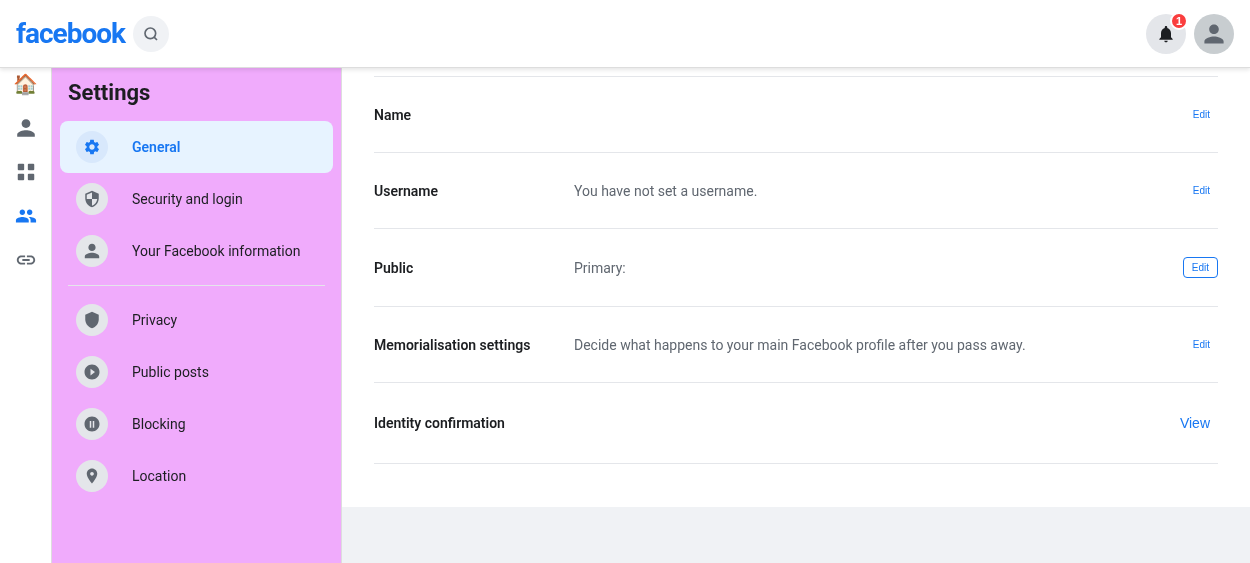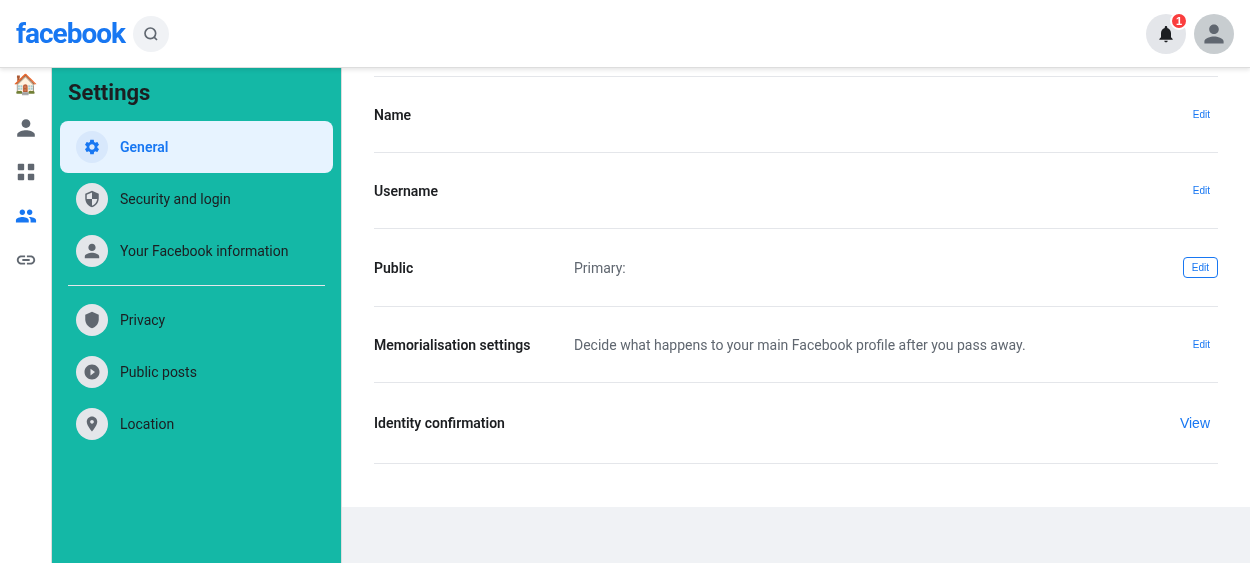--- a/index.html
+++ b/index.html
@@ -53,21 +53,21 @@
     .icon-sidebar-item {
       width: 40px; height: 40px; border-radius: 50%;
       display: flex; align-items: center; justify-content: center;
       cursor: pointer; font-size: 20px; color: #606770;
     }
     .icon-sidebar-item.active { color: #1877f2; }
 
     
     .settings-sidebar {
       position: fixed; left: 52px; top: 56px; bottom: 0;
-      width: 290px; background: #14b8a6;
+      width: 290px; background: #f0abfc;
       border-right: 1px solid #ddd;
       overflow-y: auto; padding: 16px 0;
     }
     .settings-title {
       font-size: 22px; font-weight: 700; padding: 8px 16px 16px;
       color: #1c1e21;
     }
     .sidebar-item {
       display: flex; align-items: center; gap: 12px;
       padding: 10px 16px; cursor: pointer; border-radius: 8px;
@@ -75,21 +75,21 @@
     }
     .sidebar-item.active { background: #e7f3ff; }
     .sidebar-item.active .sidebar-item-label { color: #1877f2; font-weight: 600; }
     .sidebar-icon {
       width: 32px; height: 32px; border-radius: 50%;
       background: #e4e6ea; display: flex; align-items: center;
       justify-content: center; font-size: 16px; color: #606770;
       flex-shrink: 0;
     }
     .sidebar-item.active .sidebar-icon { background: #d8e8fc; color: #1877f2; }
-    .sidebar-item-label { font-size: 14px; }
+    .sidebar-item-label { font-size: 14px; margin-left: 12px; }
 
     
     .main-content {
       margin-left: 342px; padding: 32px 32px; flex: 1;
       background: #fff; min-height: calc(100vh - 56px);
     }
     .page-heading {
       font-size: 20px; font-weight: 700; margin-bottom: 20px; color: #1c1e21;
     }
     .settings-row {
@@ -221,20 +221,28 @@
 
   <div class="sidebar-item">
     <div class="sidebar-icon">
       <svg width="18" height="18" viewBox="0 0 24 24" fill="#606770">
         <path d="M12 2C6.48 2 2 6.48 2 12s4.48 10 10 10 10-4.48 10-10S17.52 2 12 2zm-2 14.5v-9l6 4.5-6 4.5z"></path>
       </svg>
     </div>
     <span class="sidebar-item-label">Public posts</span>
   </div>
 
+  <div class="sidebar-item">
+    <div class="sidebar-icon">
+      <svg width="18" height="18" viewBox="0 0 24 24" fill="#606770">
+        <path d="M12 2C6.48 2 2 6.48 2 12s4.48 10 10 10 10-4.48 10-10S17.52 2 12 2zm-1 15H9V8h2v9zm4 0h-2V8h2v9z"></path>
+      </svg>
+    </div>
+    <span class="sidebar-item-label">Blocking</span>
+  </div>
 
   <div class="sidebar-item">
     <div class="sidebar-icon">
       <svg width="18" height="18" viewBox="0 0 24 24" fill="#606770">
         <path d="M12 2C8.13 2 5 5.13 5 9c0 5.25 7 13 7 13s7-7.75 7-13c0-3.87-3.13-7-7-7zm0 9.5c-1.38 0-2.5-1.12-2.5-2.5s1.12-2.5 2.5-2.5 2.5 1.12 2.5 2.5-1.12 2.5-2.5 2.5z"></path>
       </svg>
     </div>
     <span class="sidebar-item-label">Location</span>
   </div>
 
@@ -251,20 +259,21 @@
   <div class="settings-row divider-row">
     <span class="row-label">Name</span>
     <span class="row-value"></span>
     <div class="row-action">
       <button class="edit-btn">Edit</button>
     </div>
   </div>
 
   <div class="settings-row">
     <span class="row-label">Username</span>
+    <span class="row-value">You have not set a username.</span>
     <div class="row-action">
       <button class="edit-btn">Edit</button>
     </div>
   </div>
 
   <div class="settings-row">
     <span class="row-label">Public</span>
     <span class="row-value">Primary:</span>
     <div class="row-action">
       <button class="edit-btn outlined">Edit</button>

